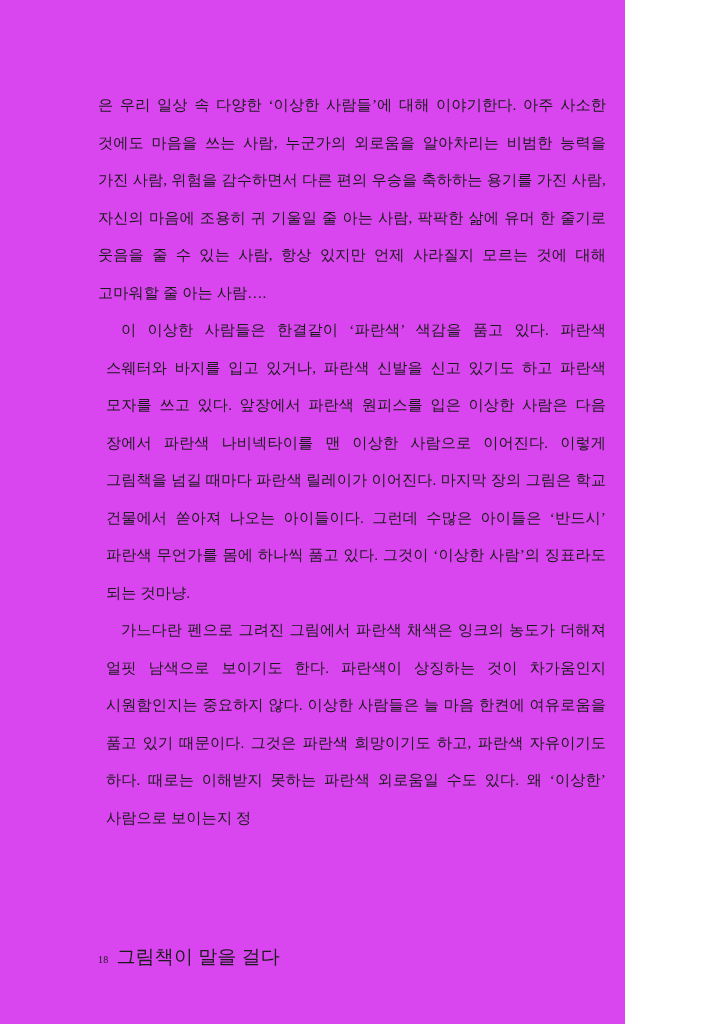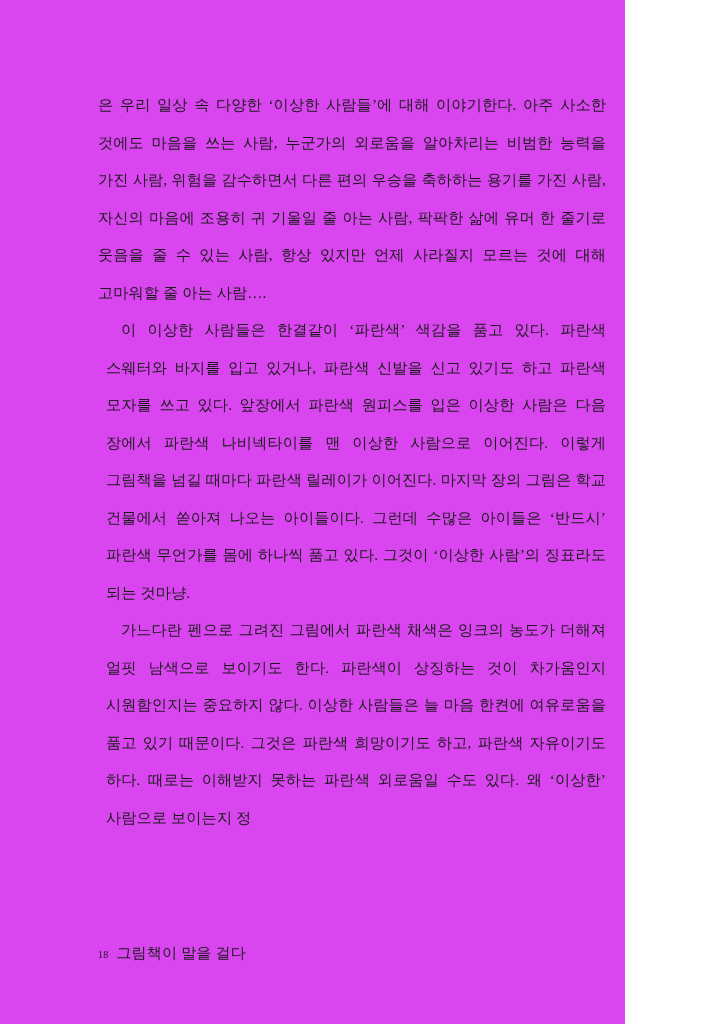--- a/index.html
+++ b/index.html
@@ -55,21 +55,21 @@
     color: #1b1b1b;
     letter-spacing: 0.2px;
     display: flex;
     align-items: baseline;
     gap: 8px;
   }
   .footer .page-num {
     font-size: 10px;
   }
   .footer .book-title {
-    font-size: 15px;
+    font-size: 19px;
   }
 </style>
 </head>
 <body>
 
 <div class="page">
 
   <div class="text-column">
     <p class="para">은 우리 일상 속 다양한 ‘이상한 사람들’에 대해 이야기한다. 아주 사소한 것에도 마음을 쓰는 사람, 누군가의 외로움을 알아차리는 비범한 능력을 가진 사람, 위험을 감수하면서 다른 편의 우승을 축하하는 용기를 가진 사람, 자신의 마음에 조용히 귀 기울일 줄 아는 사람, 팍팍한 삶에 유머 한 줄기로 웃음을 줄 수 있는 사람, 항상 있지만 언제 사라질지 모르는 것에 대해 고마워할 줄 아는 사람….‍</p>
     <p class="para indent">이 이상한 사람들은 한결같이 ‘파란색’ 색감을 품고 있다. 파란색 스웨터와 바지를 입고 있거나, 파란색 신발을 신고 있기도 하고 파란색 모자를 쓰고 있다. 앞장에서 파란색 원피스를 입은 이상한 사람은 다음 장에서 파란색 나비넥타이를 맨 이상한 사람으로 이어진다. 이렇게 그림책을 넘길 때마다 파란색 릴레이가 이어진다. 마지막 장의 그림은 학교 건물에서 쏟아져 나오는 아이들이다. 그런데 수많은 아이들은 ‘반드시’ 파란색 무언가를 몸에 하나씩 품고 있다. 그것이 ‘이상한 사람’의 징표라도 되는 것마냥.</p>

